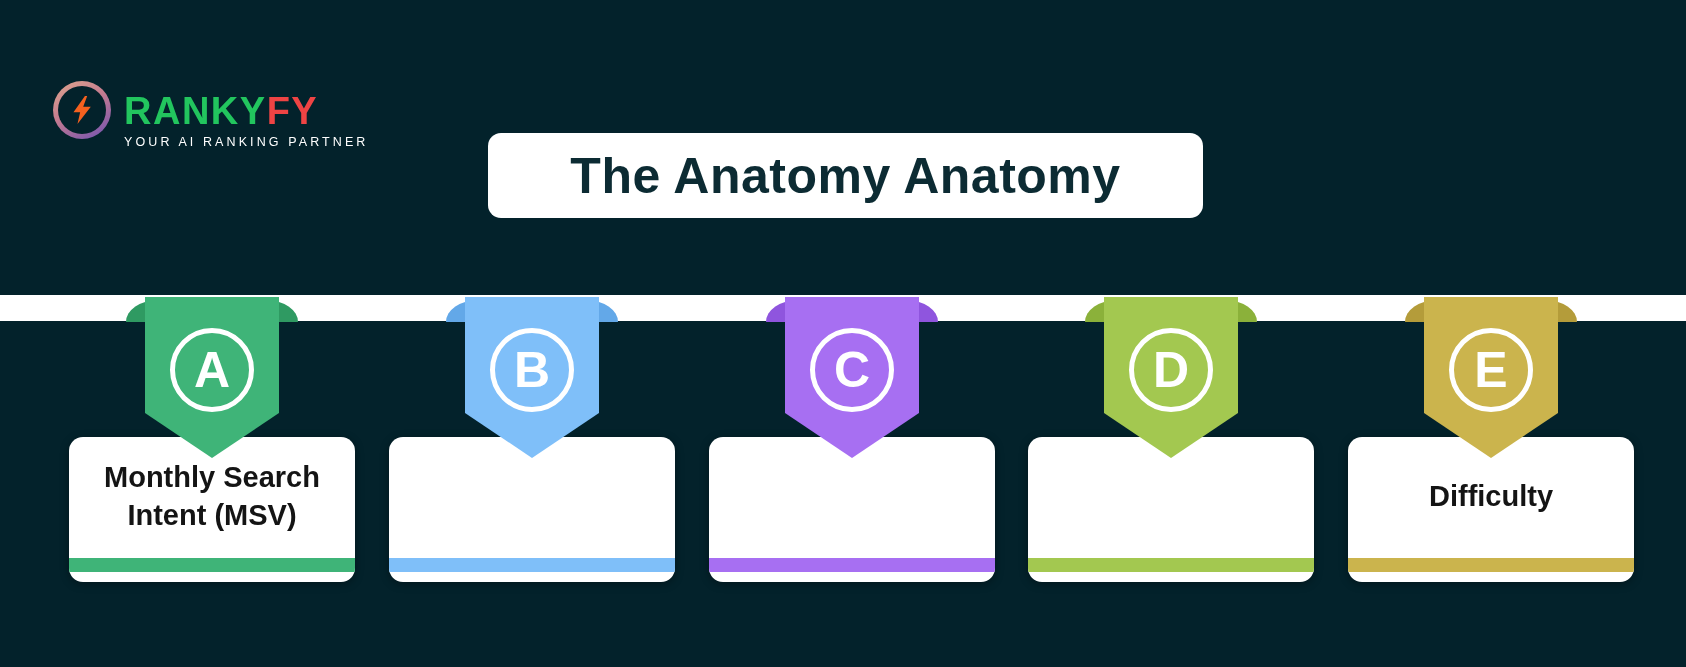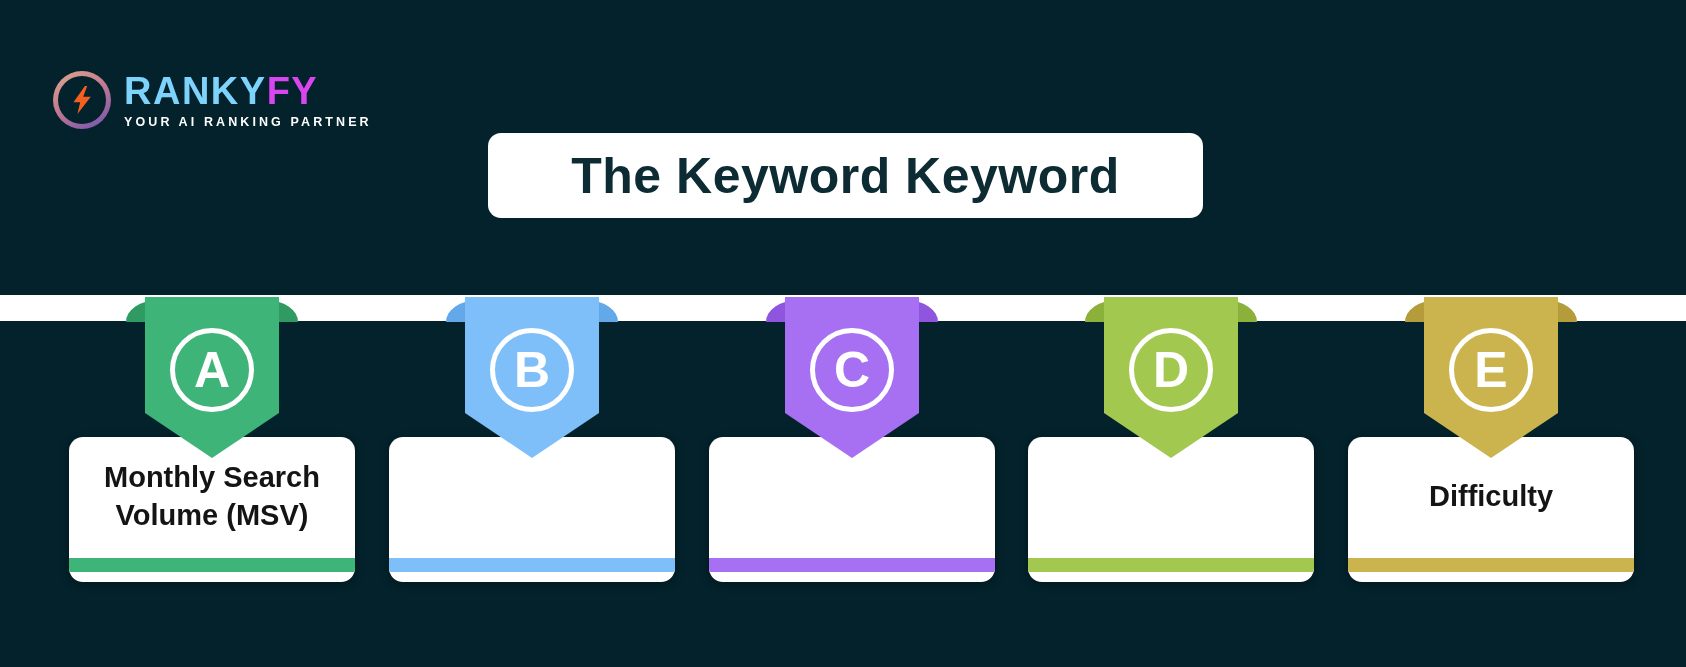--- a/index.html
+++ b/index.html
@@ -15,23 +15,23 @@
   .logo{position:absolute;left:53px;top:71px;display:flex;align-items:center;gap:13px;z-index:3;}
   .logo-icon{
     width:58px;height:58px;border-radius:50%;
     border:5px solid transparent;
     background:linear-gradient(#03222B,#03222B) padding-box,
                linear-gradient(150deg,#dca38e 5%,#c47b90 45%,#7e59ad 90%) border-box;
     display:flex;align-items:center;justify-content:center;
     box-sizing:border-box;
   }
   .brand-line{display:flex;align-items:baseline;}
-  .brand{font-size:38px;font-weight:700;letter-spacing:1.5px;color:#7dd3fc;line-height:1;}
+  .brand{font-size:38px;font-weight:700;letter-spacing:1.5px;color:#22c55e;line-height:1;margin-top:21px;}
   .brand-accent{font-size:38px;font-weight:700;letter-spacing:1.5px;line-height:1;}
-  .tagline{margin-top:5px;font-size:12.5px;font-weight:700;letter-spacing:3.1px;color:#ffffff;white-space:nowrap;}
+  .tagline{margin-top:5px;font-size:12.5px;font-weight:400;letter-spacing:3.1px;color:#ffffff;white-space:nowrap;}
 
   
   .title-box{
     position:absolute;left:488px;top:133px;width:715px;height:85px;
     background:#ffffff;border-radius:13px;
     display:flex;align-items:center;justify-content:center;z-index:3;
   }
   .title-text{font-size:50px;font-weight:700;letter-spacing:0.5px;}
 
   
@@ -75,42 +75,42 @@
 
 <div class="logo">
   <div class="logo-icon">
     <svg width="32" height="32" viewBox="0 0 24 24">
       <path d="M14.2 1.5 L5.6 13.6 H10.6 L8.6 22.5 L18.6 9.6 H12.9 L15.9 1.5 Z" fill="#F4611F"></path>
     </svg>
   </div>
   <div>
     <div class="brand-line">
       <span class="brand">RANKY</span>
-      <span class="brand-accent" style="color: #d946ef;">FY</span>
+      <span class="brand-accent" style="color: #ef4444;">FY</span>
     </div>
     <div class="tagline">YOUR AI RANKING PARTNER</div>
   </div>
 </div>
 
 <div class="title-box" style="background: rgb(255, 255, 255);">
-  <span class="title-text" style="color: rgb(12, 43, 51);">The Keyword Keyword</span>
+  <span class="title-text" style="color: rgb(12, 43, 51);">The Anatomy Anatomy</span>
 </div>
 
 <div class="band" style="background: rgb(255, 255, 255);"></div>
 
 <div class="column" style="left: 69px; --c: #3FB478; --w: #2F9A62;">
   <div class="wing left"></div>
   <div class="wing right"></div>
   <div class="ribbon">
     <div class="letter-circle">
       <span class="letter">A</span>
     </div>
   </div>
   <div class="card">
-    <div class="card-label">Monthly Search Volume (MSV)</div>
+    <div class="card-label">Monthly Search Intent (MSV)</div>
     <div class="card-strip"></div>
   </div>
 </div>
 
 <div class="column" style="left: 389px; --c: #7FBFF9; --w: #63A8E8;">
   <div class="wing left"></div>
   <div class="wing right"></div>
   <div class="ribbon">
     <div class="letter-circle">
       <span class="letter">B</span>

